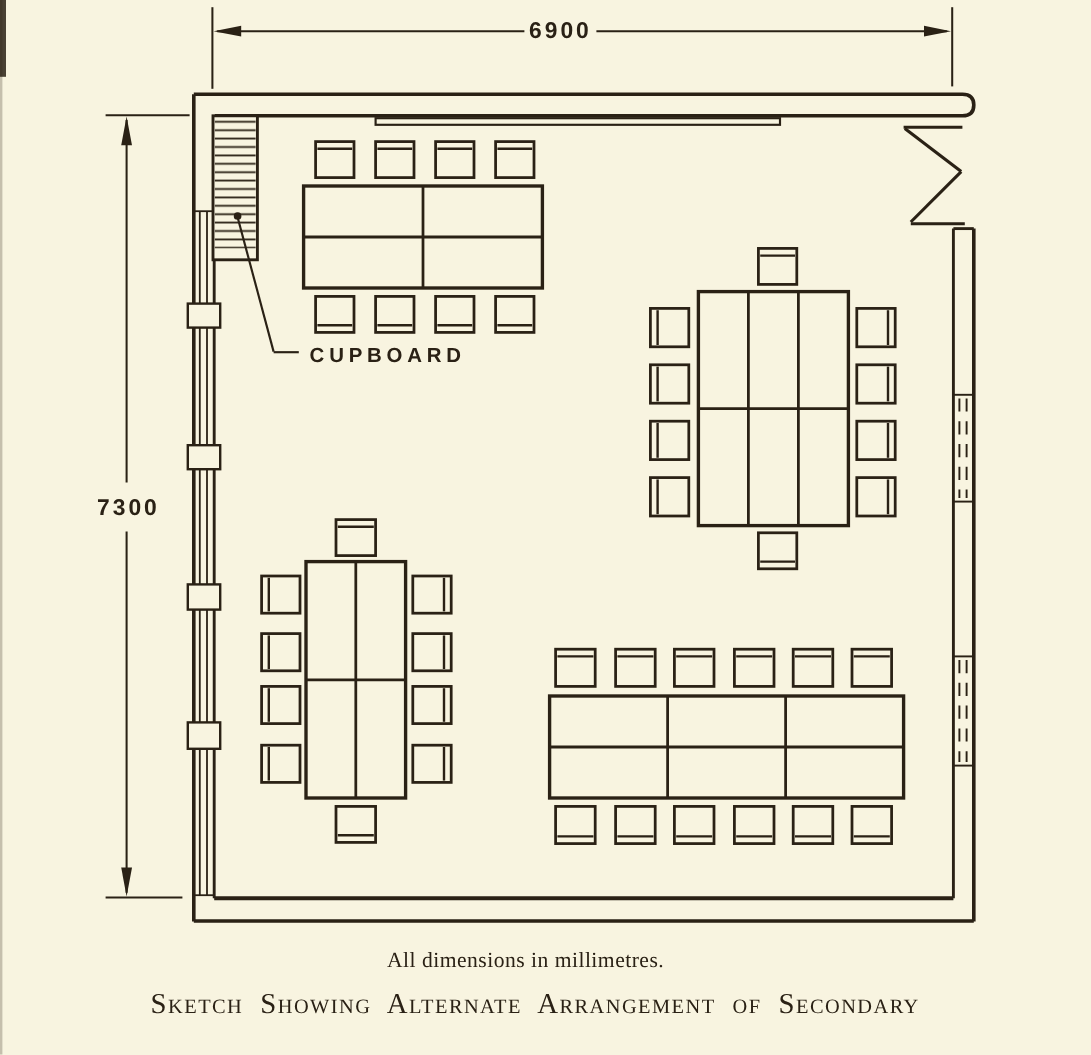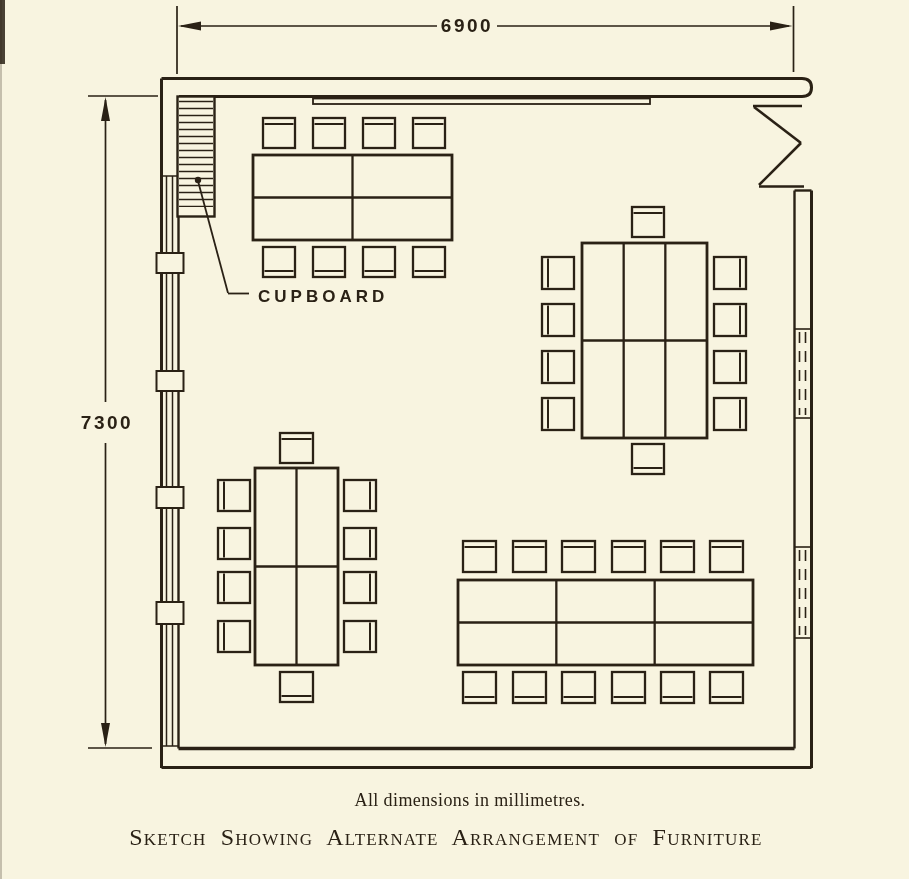--- a/index.html
+++ b/index.html
@@ -12,21 +12,21 @@
   .plan-svg { position:absolute; left:0; top:0; color:var(--ink); }
   .scan-edge {
     position:absolute; left:0; top:0; width:5px; height:64px;
     background:var(--ink); opacity:.85;
   }
   .scan-edge-soft {
     position:absolute; left:0; top:0; width:2px; height:879px;
     background:var(--ink); opacity:.25;
   }
   .note {
-    position:absolute; top:790px; left:470px; transform:translateX(-50%);
+    position:absolute; top:790px; left:438px; transform:translateX(-50%);
     font-family:"Liberation Serif", serif; font-size:18px; color:var(--ink);
     white-space:nowrap; letter-spacing:.4px;
   }
   .caption-line1 {
     position:absolute; top:824px; left:446px; transform:translateX(-50%);
     font-family:"Liberation Serif", serif; font-variant:small-caps;
     font-size:24px; letter-spacing:1.2px; word-spacing:7px;
     color:var(--ink); white-space:nowrap;
   }
   .caption-line2 {
@@ -318,14 +318,14 @@
           </g>
           <g>
             <rect x="710" y="672" width="33" height="31" stroke-width="2.3"></rect>
             <line x1="711.5" y1="697" x2="741.5" y2="697" stroke-width="2"></line>
           </g>
         </g>
       </g>
   </svg>
 
   <div class="note">All dimensions in millimetres.</div>
-  <div class="caption-line1">Sketch Showing Alternate Arrangement of Furniture</div>
+  <div class="caption-line1">Sketch Showing Alternate Arrangement of Secondary</div>
 </div>
 
 </body></html>

